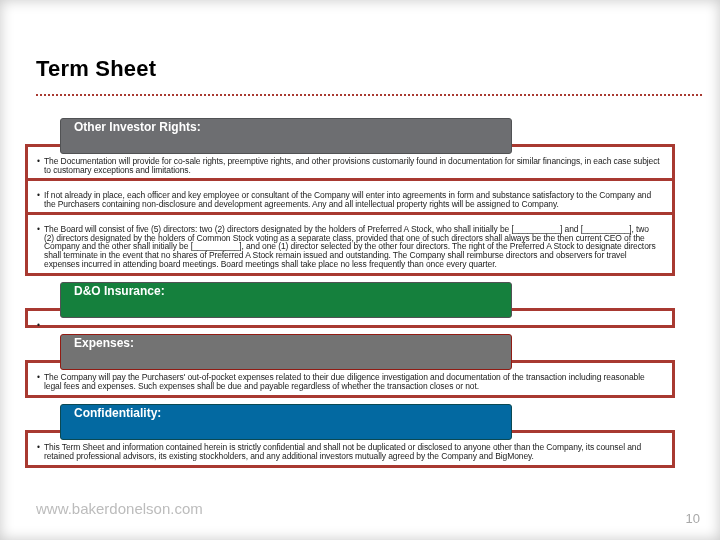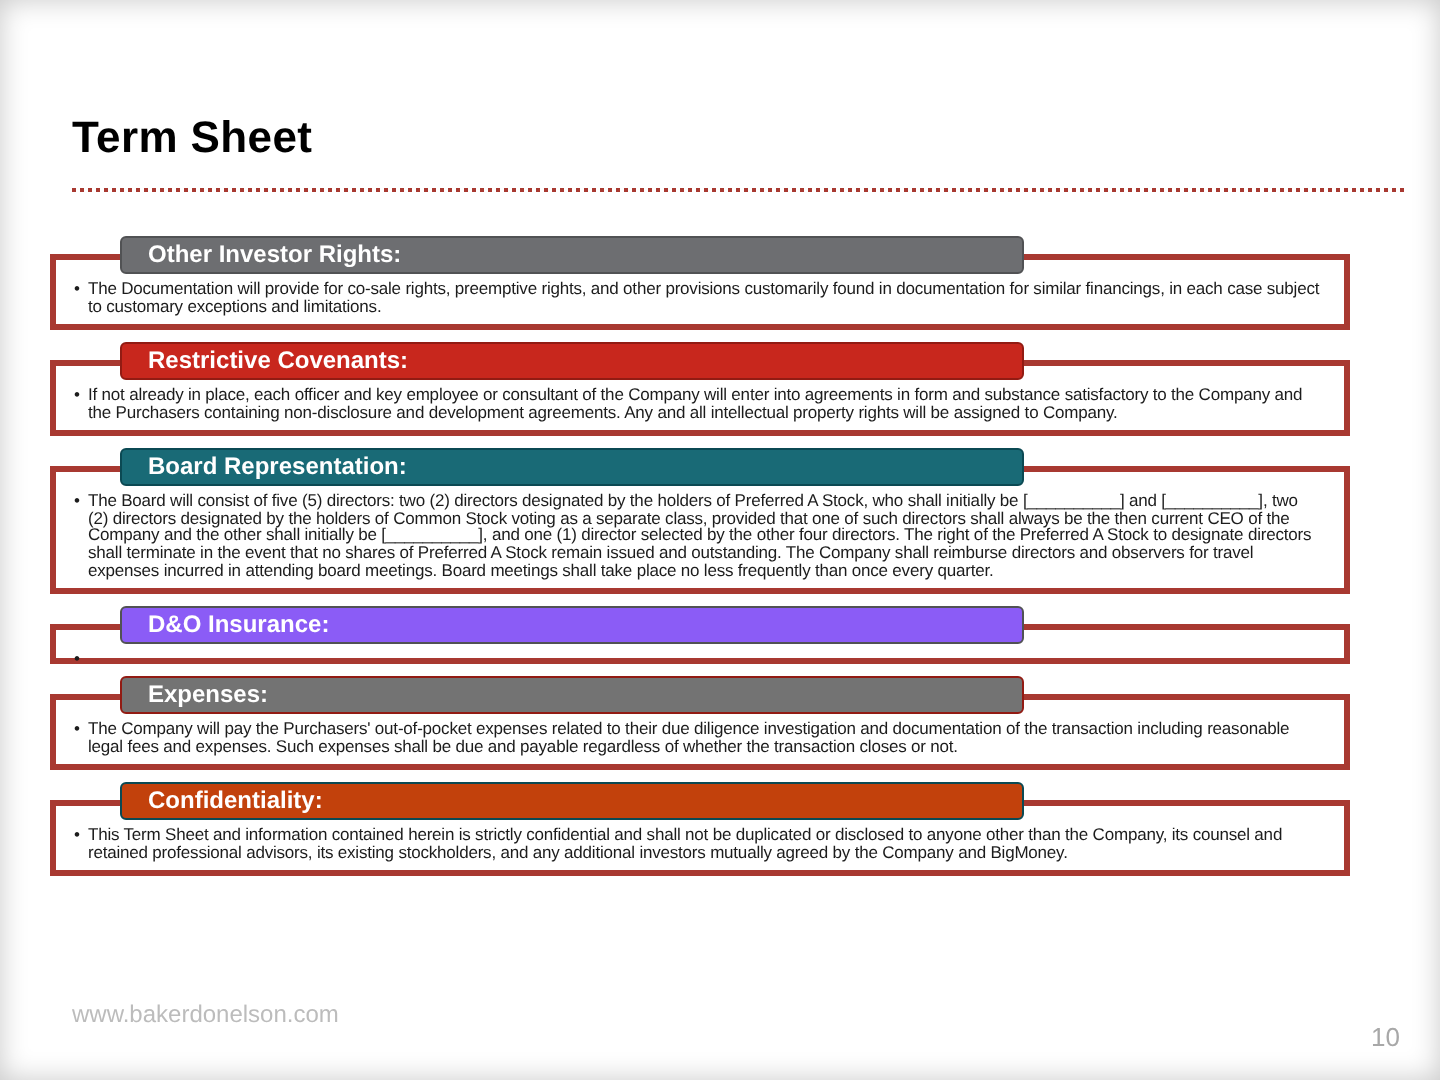--- a/index.html
+++ b/index.html
@@ -16,38 +16,38 @@
     position:absolute; left:36px; top:94px; width:666px; height:2px;
     background: repeating-linear-gradient(90deg,#a83931 0 2px,transparent 2px 4px);
   }
   .sections {
     position:absolute; left:25px; top:118px; width:650px;
     display:flex; flex-direction:column; gap:6px;
   }
   .section { position:relative; }
   .section-header {
     position:relative; z-index:2; box-sizing:border-box;
-    margin-left:35px; width:452px; height:19px; line-height:17px;
+    margin-left:35px; width:452px; height:36px; line-height:17px;
     border-radius:3px; padding-left:13px;
     color:#ffffff; font-weight:bold; font-size:12px;
   }
   .hdr-gray { background:#6d6e71; border:1px solid #515254; }
   .hdr-red  { background:#c8271d; border:1px solid #921b13; }
   .hdr-teal { background:#196a76; border:1px solid #0b4953; }
   .section-body {
     position:relative; z-index:1; margin-top:-10px;
     border:3px solid #a83931; background:#ffffff;
     padding:10px 12px 4px 9px;
     font-size:8.5px; line-height:8.9px; color:#1c1c1c; letter-spacing:-0.1px;
   }
   .section-body p { margin:0; position:relative; padding-left:7px; }
   .bullet { position:absolute; left:0; top:0; }
   .footer-url {
     position:absolute; left:36px; top:500px;
-    font-size:12px; color:#bcbcbc;
+    font-size:15px; color:#bcbcbc;
   }
   .footer-copy {
     position:absolute; left:36px; top:512px;
     font-size:9px; color:#bcbcbc;
   }
   .page-number {
     position:absolute; right:20px; top:511px;
     font-size:13px; color:#a8a8a8;
   }
 </style>
@@ -64,57 +64,51 @@
     <div class="section">
       <div class="section-header hdr-gray" style="background: rgb(109, 110, 113);">
         <span>Other Investor Rights:</span>
       </div>
       <div class="section-body">
         <p><span class="bullet">•</span><span>The Documentation will provide for co-sale rights, preemptive rights, and other provisions customarily found in documentation for similar financings, in each case subject to customary exceptions and limitations.</span></p>
       </div>
     </div>
 
     <div class="section">
-      <div class="section-header hdr-red" style="background: rgb(200, 39, 29);">
-        <span>Restrictive Covenants:</span>
-      </div>
       <div class="section-body">
         <p><span class="bullet">•</span><span>If not already in place, each officer and key employee or consultant of the Company will enter into agreements in form and substance satisfactory to the Company and the Purchasers containing non-disclosure and development agreements.  Any and all intellectual property rights will be assigned to Company.</span></p>
       </div>
     </div>
 
     <div class="section">
-      <div class="section-header hdr-teal" style="background: rgb(25, 106, 118);">
-        <span>Board Representation:</span>
-      </div>
       <div class="section-body">
         <p><span class="bullet">•</span><span>The Board will consist of five (5) directors:  two (2) directors designated by the holders of Preferred A Stock, who shall initially be [__________] and [__________], two (2) directors designated by the holders of Common Stock voting as a separate class, provided that one of such directors shall always be the then current CEO of the Company and the other shall initially be [__________], and one (1) director selected by the other four directors.  The right of the Preferred A Stock to designate directors shall terminate in the event that no shares of Preferred A Stock remain issued and outstanding. The Company shall reimburse directors and observers for travel expenses incurred in attending board meetings.  Board meetings shall take place no less frequently than once every quarter.</span></p>
       </div>
     </div>
 
     <div class="section">
-      <div class="section-header hdr-gray" style="background: #8b5cf6;">
+      <div class="section-header hdr-gray" style="background: #15803d;">
         <span>D&amp;O Insurance:</span>
       </div>
       <div class="section-body">
         <p><span class="bullet">•</span></p>
       </div>
     </div>
 
     <div class="section">
       <div class="section-header hdr-red" style="background: #737373;">
         <span>Expenses:</span>
       </div>
       <div class="section-body">
         <p><span class="bullet">•</span><span>The Company will pay the Purchasers' out-of-pocket expenses related to their due diligence investigation and documentation of the transaction including reasonable legal fees and expenses.  Such expenses shall be due and payable regardless of whether the transaction closes or not.</span></p>
       </div>
     </div>
 
     <div class="section">
-      <div class="section-header hdr-teal" style="background: #c2410c;">
+      <div class="section-header hdr-teal" style="background: #0369a1;">
         <span>Confidentiality:</span>
       </div>
       <div class="section-body">
         <p><span class="bullet">•</span><span>This Term Sheet and information contained herein is strictly confidential and shall not be duplicated or disclosed to anyone other than the Company, its counsel and retained professional advisors, its existing stockholders, and any additional investors mutually agreed by the Company and BigMoney.</span></p>
       </div>
     </div>
 
   </div>
 
   <div class="footer-url">www.bakerdonelson.com</div>

